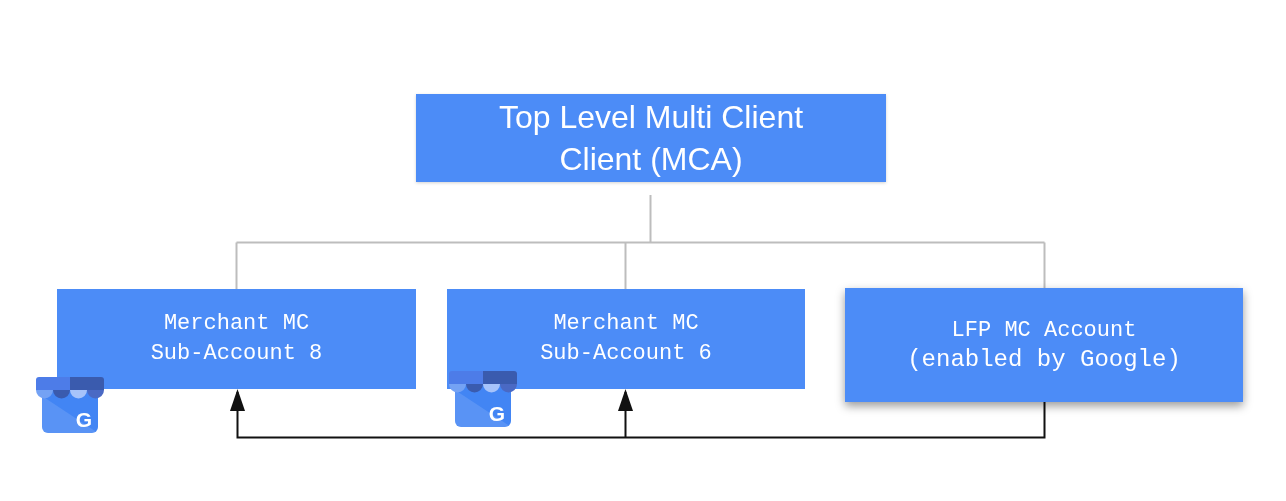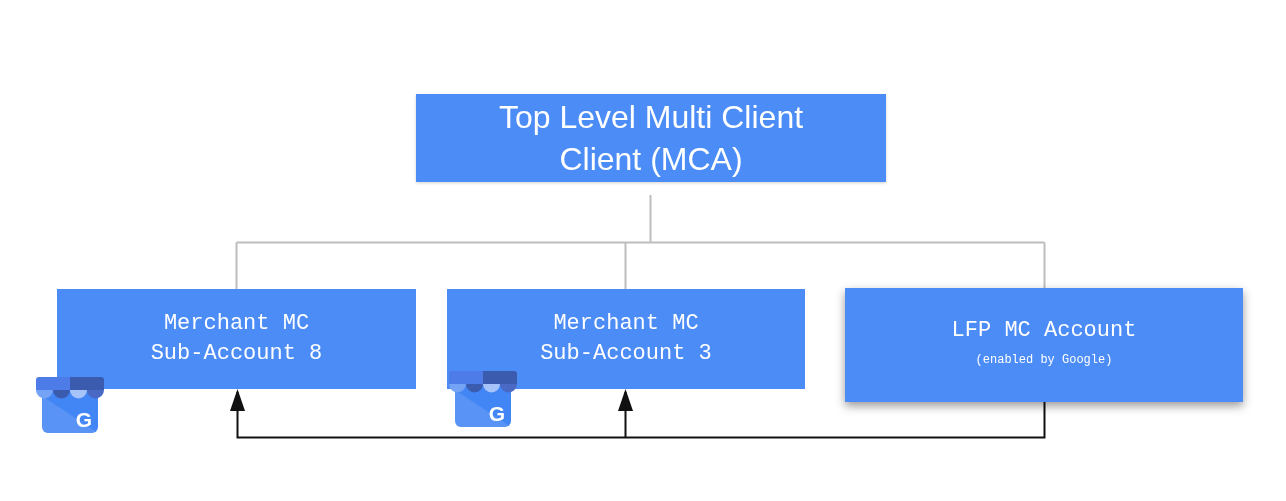--- a/index.html
+++ b/index.html
@@ -46,21 +46,21 @@
     font-size: 22px;
     line-height: 30px;
     font-family: Liberation Mono, monospace;
   }
   .box-sub1 { left: 57px;  top: 289px; width: 359px; height: 100px; }
   .box-sub2 { left: 447px; top: 289px; width: 358px; height: 100px; }
   .box-lfp  {
     left: 845px; top: 288px; width: 398px; height: 114px;
     box-shadow: 0 4px 9px rgba(0,0,0,0.40);
   }
-  .box-lfp .line-small { font-size: 12px; line-height: 28px; }
+  .box-lfp .line-small { font-size: 24px; line-height: 28px; }
   .gmb-icon {
     position: absolute;
     z-index: 3;
   }
   .gmb-icon-1 { left: 34px;  top: 369px; }
   .gmb-icon-2 { left: 447px; top: 363px; }
 </style>
 </head>
 <body>
 
@@ -80,21 +80,21 @@
     <span class="line">Client (MCA)</span>
   </div>
 
   <div class="box child-box box-sub1">
     <span class="line">Merchant MC</span>
     <span class="line">Sub-Account 8</span>
   </div>
 
   <div class="box child-box box-sub2">
     <span class="line">Merchant MC</span>
-    <span class="line">Sub-Account 3</span>
+    <span class="line">Sub-Account 6</span>
   </div>
 
   <div class="box child-box box-lfp">
     <span class="line">LFP MC Account</span>
     <span class="line line-small">(enabled by Google)</span>
   </div>
 
   <svg class="gmb-icon gmb-icon-1" width="72" height="66" viewBox="0 0 72 66" aria-hidden="true">
     <path d="M8,20 H64 V58 a6,6 0 0 1 -6,6 H14 a6,6 0 0 1 -6,-6 Z" fill="#4285F4"></path>
     <path d="M8,27 L64,64 H14 a6,6 0 0 1 -6,-6 Z" fill="#ffffff" opacity="0.12"></path>

